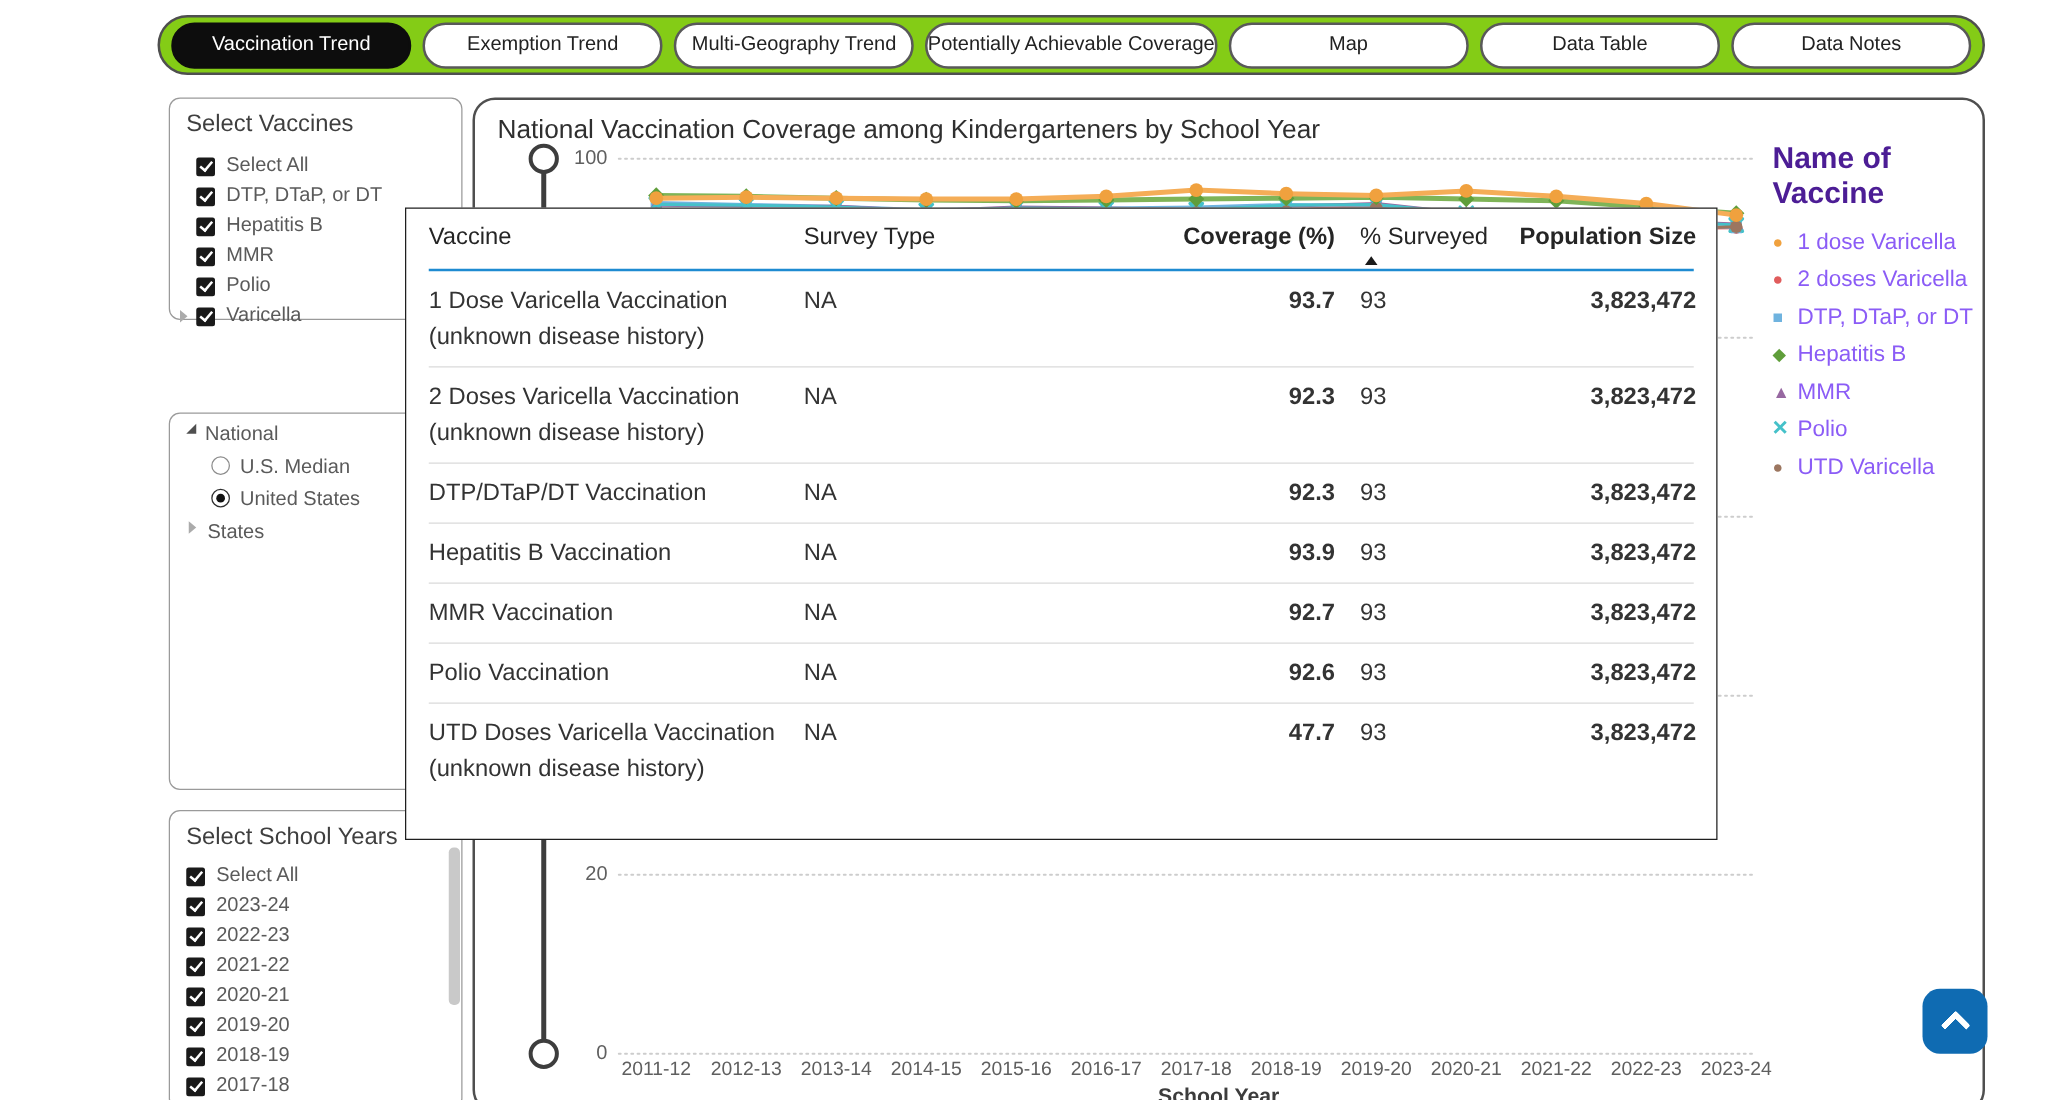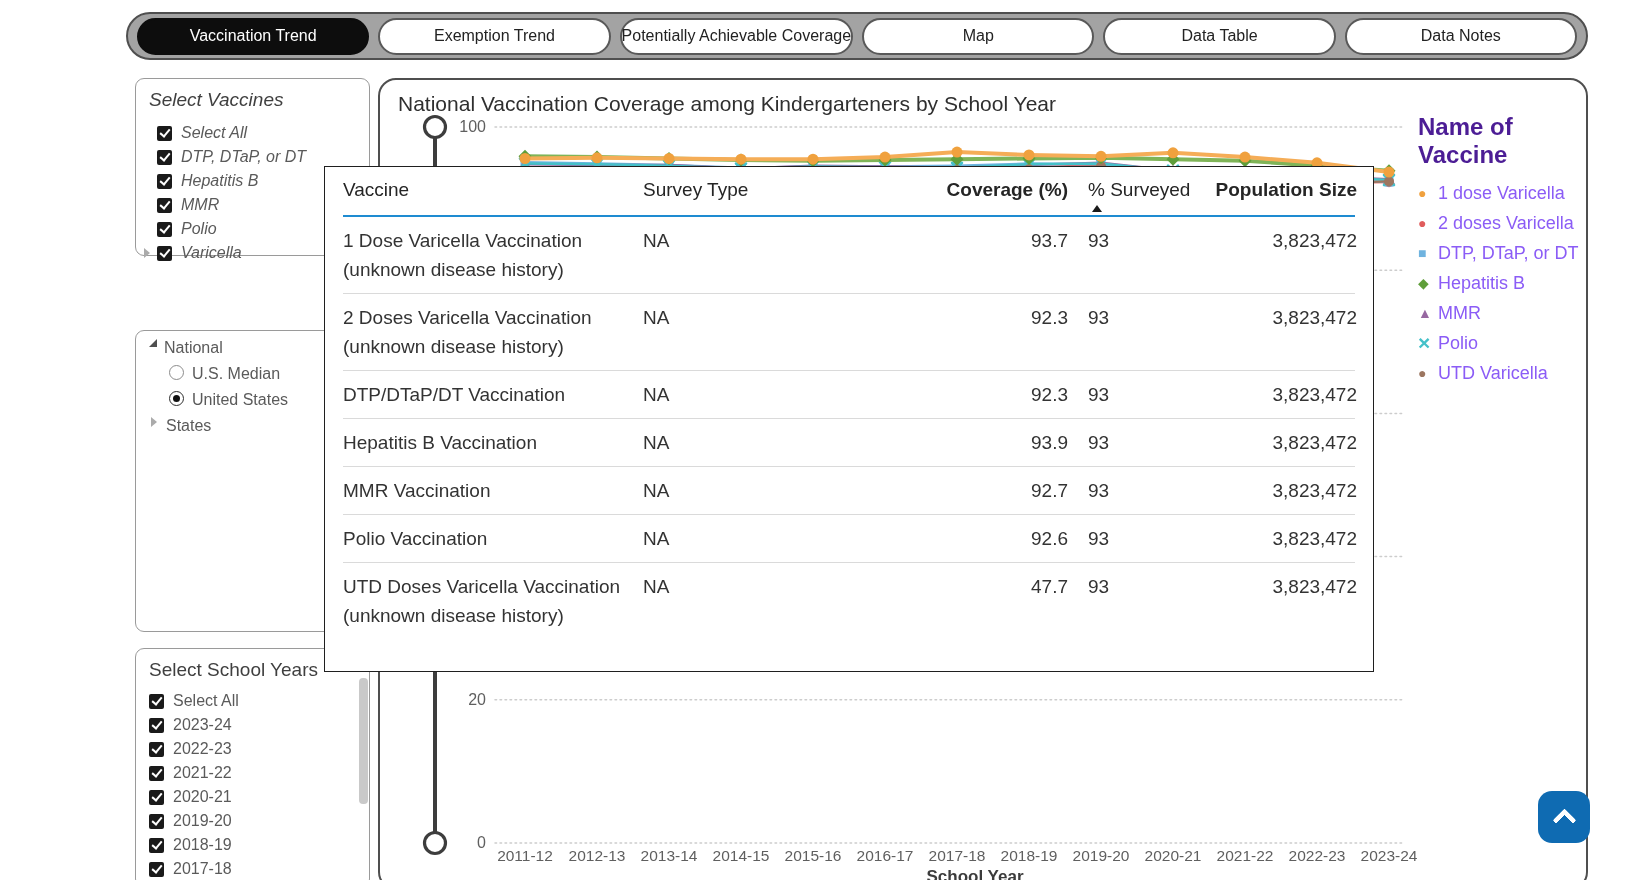--- a/index.html
+++ b/index.html
@@ -2,21 +2,21 @@
 <html><head>
 <meta charset="utf-8">
 <style>
   * { margin:0; padding:0; box-sizing:border-box; }
   html,body { width:1636px; height:880px; overflow:hidden; background:#fff;
     font-family:"Liberation Sans","DejaVu Sans",sans-serif; }
   .abs { position:absolute; }
 
   
   .nav-wrap { left:126px; top:12px; width:1462px; height:48px; border:2px solid #4f4f4f;
-    border-radius:26px; display:flex; align-items:center; gap:9px; padding:0 9px; background:#a3a3a3; z-index:10; }
+    border-radius:26px; display:flex; align-items:center; gap:9px; padding:0 9px; background:#84cc16; z-index:10; }
   .nav-pill { flex:1; height:37px; border:2.5px solid #595959; border-radius:19px; background:#fff;
     display:flex; align-items:center; justify-content:center; font-size:16px; color:#222; cursor:pointer; white-space:nowrap; }
   .nav-pill.active { background:#0d0d0d; border-color:#0d0d0d; color:#fff; }
 
   
   .card { position:absolute; left:135px; width:235px; background:#fff; border:1.5px solid #9a9a9a;
     border-radius:9px; z-index:4; }
   .card-title { font-size:19px; color:#3f3f3f; padding:10px 0 0 13px; }
   .chk-row { display:flex; align-items:center; height:24px; padding-left:21px; position:relative; }
   .chk { width:15px; height:15px; background:#1a1a1a; border-radius:2px; position:relative; flex:0 0 15px; cursor:pointer; }
@@ -58,35 +58,36 @@
   .tt-grid { display:grid; grid-template-columns:300px 290px 135px 125px 164px; }
   .tt-head { padding-top:12px; border-bottom:2px solid #1e8bd1; }
   .tt-h { font-size:19px; color:#252525; padding-bottom:14px; cursor:pointer; }
   .tt-h.num { text-align:right;font-weight:bold; }
   .tt-h.pad { padding-left:20px; position:relative; }
   .sort-tri { position:absolute; left:24px; bottom:3px; width:0; height:0;
     border-left:5px solid transparent; border-right:5px solid transparent; border-bottom:7px solid #1a1a1a; }
   .tt-row { padding:9px 0; }
   .tt-row + .tt-row { border-top:1px solid #dadada; }
   .tt-c { font-size:19px; color:#333; line-height:29px; }
-  .tt-c.num { text-align:right; }
+  .tt-c.num { text-align:right;font-weight:bold; }
   .tt-c.pad { padding-left:20px; }
 
   
   .scroll-top { left:1538px; top:791px; width:52px; height:52px; border-radius:14px;
     background:#0f6bb2; z-index:30; display:flex; align-items:center; justify-content:center; cursor:pointer; }
   .chev-up { width:17px; height:17px; border-top:5px solid #fff; border-left:5px solid #fff;
     border-radius:2px; transform:rotate(45deg) translate(2px,2px); }
 </style>
 </head>
 <body>
 
 <nav class="abs nav-wrap">
   <div class="nav-pill active">Vaccination Trend</div>
   <div class="nav-pill">Exemption Trend</div>
+  <div class="nav-pill">Multi-Geography Trend</div>
   <div class="nav-pill">Potentially Achievable Coverage</div>
   <div class="nav-pill">Map</div>
   <div class="nav-pill">Data Table</div>
   <div class="nav-pill">Data Notes</div>
 </nav>
 
 <div class="abs chart-card"></div>
 <div class="abs chart-title">National Vaccination Coverage among Kindergarteners by School Year</div>
 
 <svg id="chart-svg" class="abs" width="1636" height="880">
@@ -274,21 +275,21 @@
   <div class="legend-row">
     <span class="legend-marker x-marker" style="color: rgb(69, 193, 201);">×</span>
     <span class="legend-label">Polio</span>
   </div>
   <div class="legend-row">
     <span class="legend-marker" style="color: rgb(156, 118, 96);">●</span>
     <span class="legend-label">UTD Varicella</span>
   </div>
 </div>
 
-<div class="card" style="top:78px; height:178px;font-style:italic;">
+<div class="card" style="top:78px; height:178px;">
   <div class="card-title">Select Vaccines</div>
   <div style="margin-top:10px;">
     <div class="chk-row">
       <span class="chk"></span>
       <span class="chk-label">Select All</span>
     </div>
     <div class="chk-row">
       <span class="chk"></span>
       <span class="chk-label">DTP, DTaP, or DT</span>
     </div>

